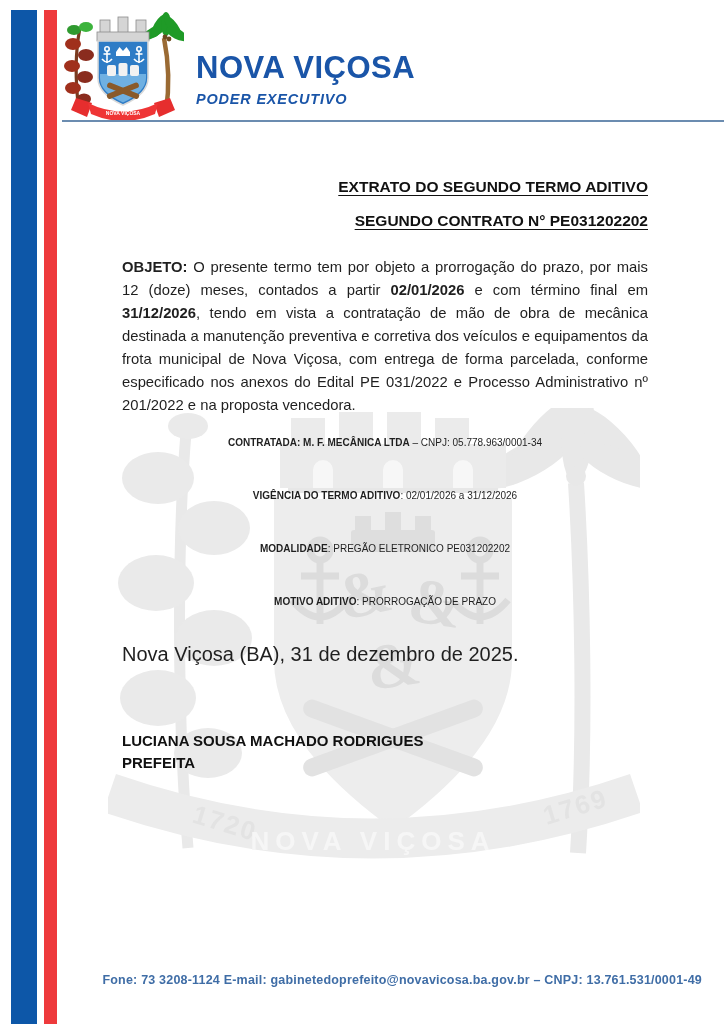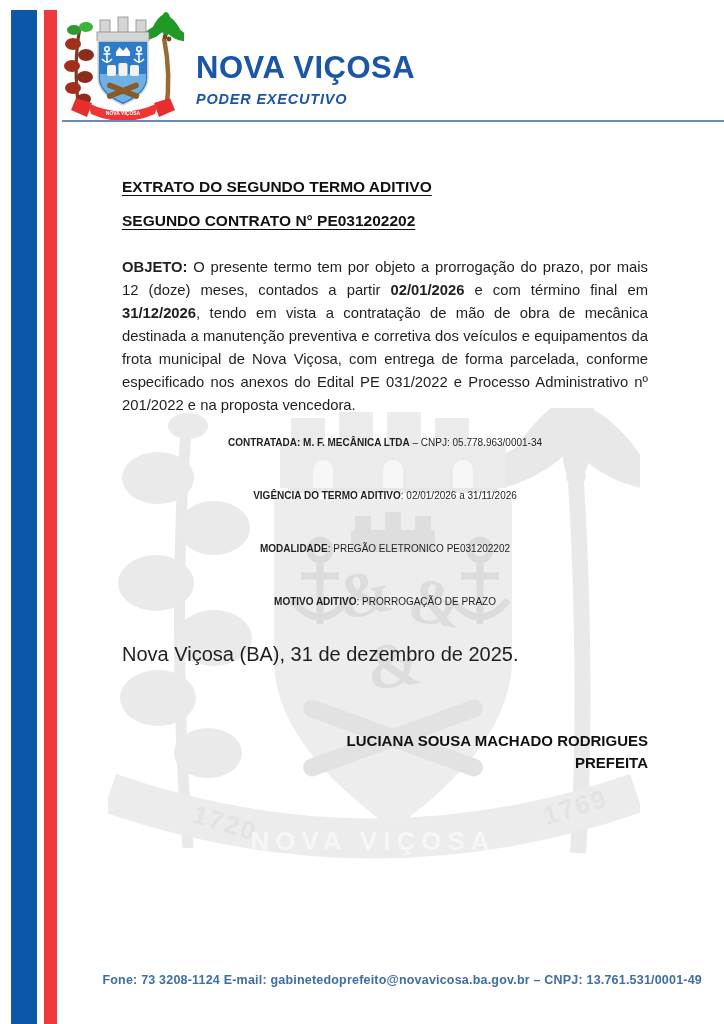--- a/index.html
+++ b/index.html
@@ -30,34 +30,34 @@
 
   
   .watermark { position:absolute; left:108px; top:408px; width:532px; height:452px; pointer-events:none; }
   .wm-amp { font-family:"Liberation Serif", serif; font-weight:700; font-size:64px; fill:#dcdcdc; }
   .wm-year { font-size:26px; font-weight:700; fill:#e3e3e3; letter-spacing:2px; }
   .wm-ribbon-text { font-size:26px; font-weight:700; fill:#f6f6f6; letter-spacing:6px; }
 
   
   .content { position:absolute; left:122px; top:178px; width:526px; }
   .doc-title {
-    font-size:15.5px; font-weight:700; text-align:left;
+    font-size:15.5px; font-weight:700; text-align:right;
     text-decoration:underline; text-underline-offset:3px; line-height:18px;
     color:#111;
   }
   .doc-title.t2 { margin-top:16px; }
   .para {
     margin-top:26px; font-size:14.8px; line-height:23px; text-align:justify;
   }
   .b { font-weight:700; }
   .line { font-size:10px; line-height:23px;text-align:center; }
   .line.first { margin-top:14px; }
   .line + .line { margin-top:30px; }
   .dateline { margin-top:30px; font-size:20px; line-height:23px; }
-  .signature { margin-top:64px; text-align:right; }
+  .signature { margin-top:64px; text-align:left; }
   .sig-name { font-size:15px; font-weight:700; line-height:22px; color:#111; }
   .sig-role { font-size:15px; font-weight:700; line-height:22px; color:#111; }
 
   
   .footer {
     position:absolute; right:22px; top:969px; text-align:right;
     color:#3f6da6; font-size:12.5px; font-weight:700; line-height:23px; letter-spacing:.2px;
   }
 </style>
 </head>
@@ -217,21 +217,21 @@
   <div class="header-rule"></div>
 
   <main class="content">
     <h1 class="doc-title">EXTRATO DO SEGUNDO TERMO ADITIVO</h1>
     <h2 class="doc-title t2">SEGUNDO CONTRATO N° PE031202202</h2>
 
     <p class="para"><span class="b">OBJETO:</span><span> O presente termo tem por objeto a prorrogação do prazo, por mais 12 (doze) meses, contados a partir </span><span class="b">02/01/2026</span><span> e com término final em </span><span class="b">31/12/2026</span><span>, tendo em vista a contratação de mão de obra de mecânica destinada a manutenção preventiva e corretiva dos veículos e equipamentos da frota municipal de Nova Viçosa, com entrega de forma parcelada, conforme especificado nos anexos do Edital PE 031/2022 e Processo Administrativo nº 201/2022 e na proposta vencedora.</span></p>
 
     <p class="line first"><span class="b">CONTRATADA: M. F. MECÂNICA LTDA</span><span> – CNPJ: 05.778.963/0001-34</span></p>
 
-    <p class="line"><span class="b">VIGÊNCIA DO TERMO ADITIVO</span><span>: 02/01/2026 a 31/11/2026</span></p>
+    <p class="line"><span class="b">VIGÊNCIA DO TERMO ADITIVO</span><span>: 02/01/2026 a 31/12/2026</span></p>
 
     <p class="line"><span class="b">MODALIDADE</span><span>: PREGÃO ELETRONICO PE031202202</span></p>
 
     <p class="line"><span class="b">MOTIVO ADITIVO</span><span>: PRORROGAÇÃO DE PRAZO</span></p>
 
     <p class="dateline">Nova Viçosa (BA), 31 de dezembro de 2025.</p>
 
     <div class="signature">
       <div class="sig-name">LUCIANA SOUSA MACHADO RODRIGUES</div>
       <div class="sig-role">PREFEITA</div>

